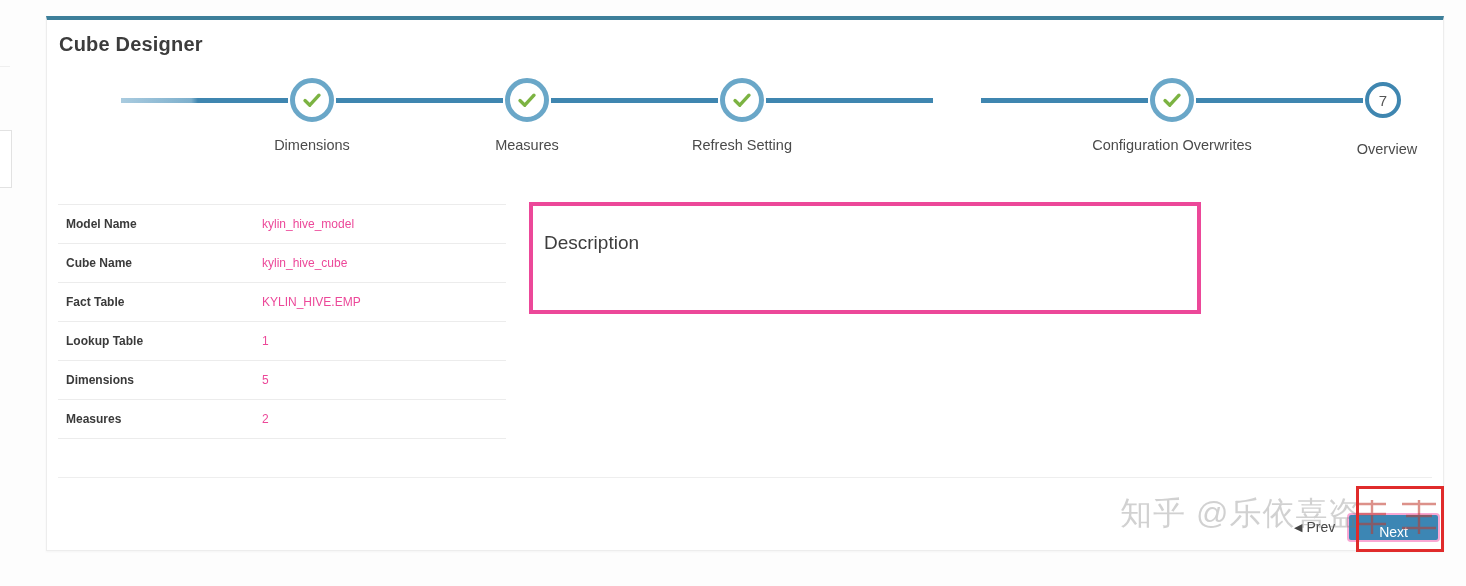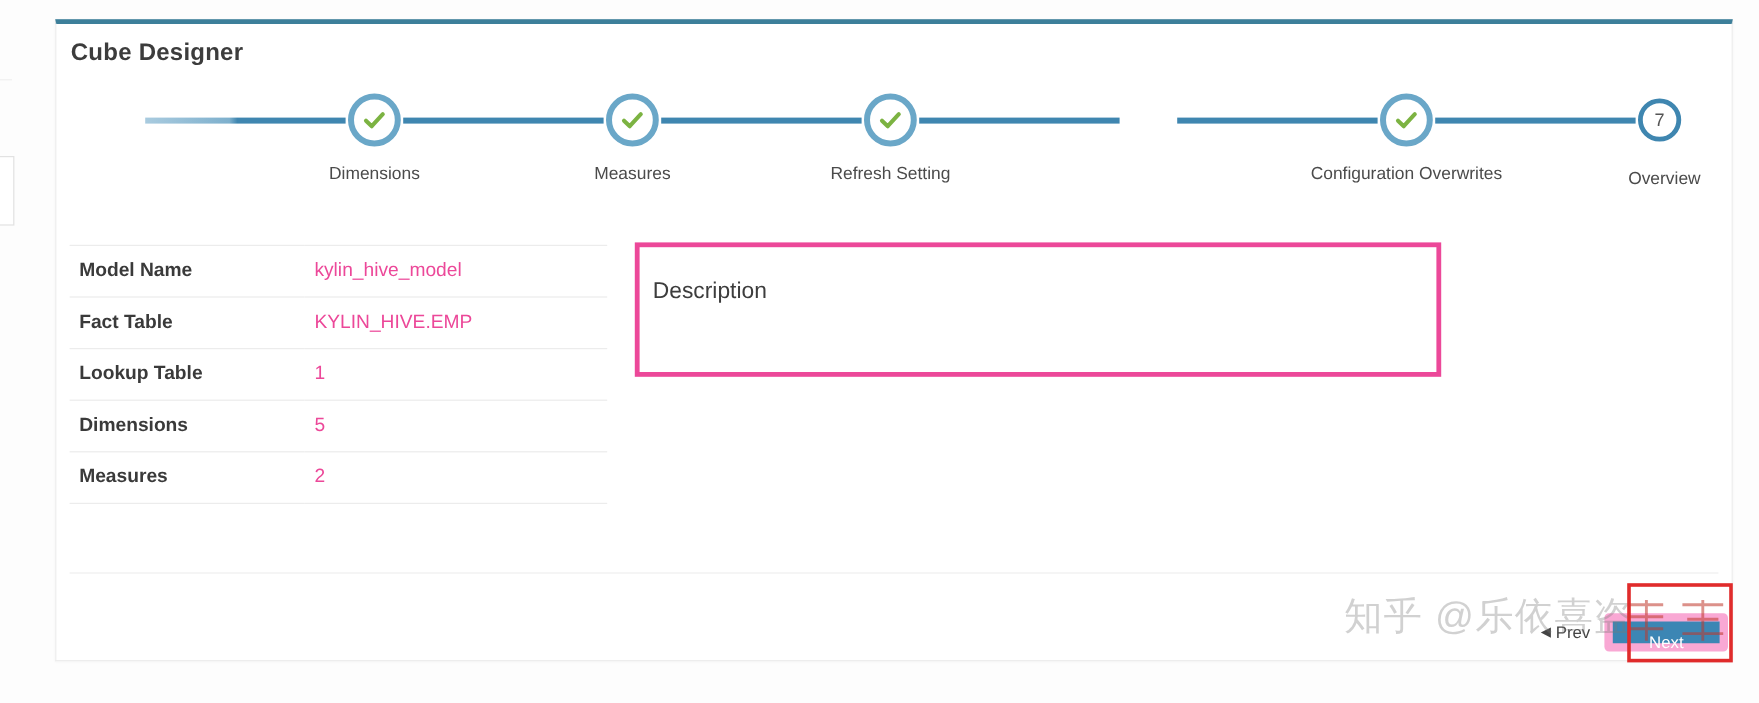--- a/index.html
+++ b/index.html
@@ -78,21 +78,21 @@
   }
 
   
   .info-table {
     position: absolute; left: 11px; top: 184px;
     width: 448px;
     border-collapse: collapse;
   }
   .info-table tr { border-bottom: 1px solid #ececec; }
   .info-table tr:first-child { border-top: 1px solid #ececec; }
-  .info-table td { padding: 12px 8px 12px 8px; font-size: 16px; vertical-align: middle; }
+  .info-table td { padding: 12px 8px 12px 8px; font-size: 12px; vertical-align: middle; }
   .info-table td.k { width: 196px; font-weight: bold; color: #3a3a3a; }
   .info-table td.v { color: #ec4899; }
 
   
   .desc-panel {
     position: absolute; left: 482px; top: 182px;
     width: 672px; height: 112px;
     background: #ffffff;
     border: 4px solid #ec4899;
   }
@@ -112,21 +112,21 @@
     padding-right: 3px;
   }
   .btn-prev {
     display: flex; align-items: center; gap: 4px;
     background: transparent; border: none;
     font-size: 14px; color: #444; cursor: pointer;
     padding: 8px 12px;
   }
   .btn-next {
     background: #3c86b4;
-    border: 7px solid #f9a8d4;
+    border: 2px solid #f9a8d4;
     border-radius: 4px;
     color: #ffffff; font-size: 14px;
     padding: 9px 30px; cursor: pointer;
     min-width: 86px; height: 29px;
   }
   .chev-left { font-size: 11px; line-height: 1; }
 
   
   .redbox {
     position: absolute; left: 1356px; top: 486px;
@@ -214,20 +214,24 @@
         </div>
       </div>
 
     <table class="info-table">
       <tbody id="info-rows">
           <tr>
             <td class="k">Model Name</td>
             <td class="v">kylin_hive_model</td>
           </tr>
           <tr>
+            <td class="k">Cube Name</td>
+            <td class="v">kylin_hive_cube</td>
+          </tr>
+          <tr>
             <td class="k">Fact Table</td>
             <td class="v">KYLIN_HIVE.EMP</td>
           </tr>
           <tr>
             <td class="k">Lookup Table</td>
             <td class="v">1</td>
           </tr>
           <tr>
             <td class="k">Dimensions</td>
             <td class="v">5</td>

